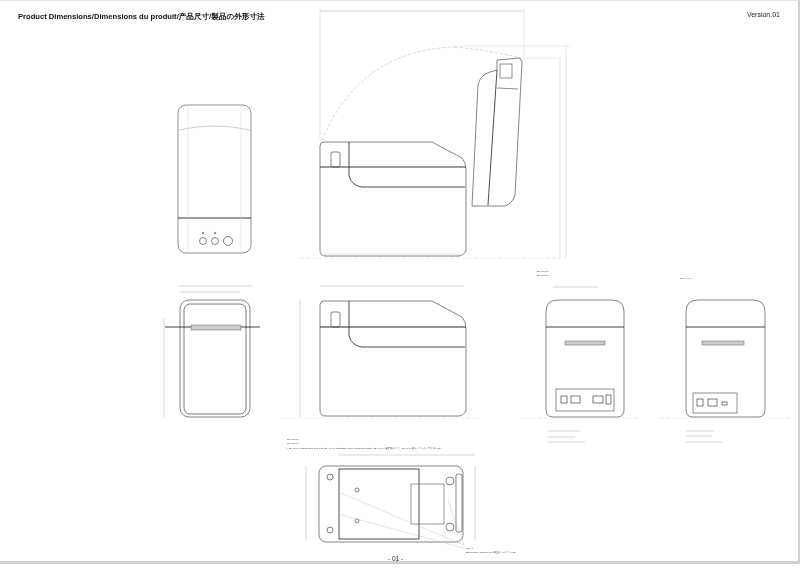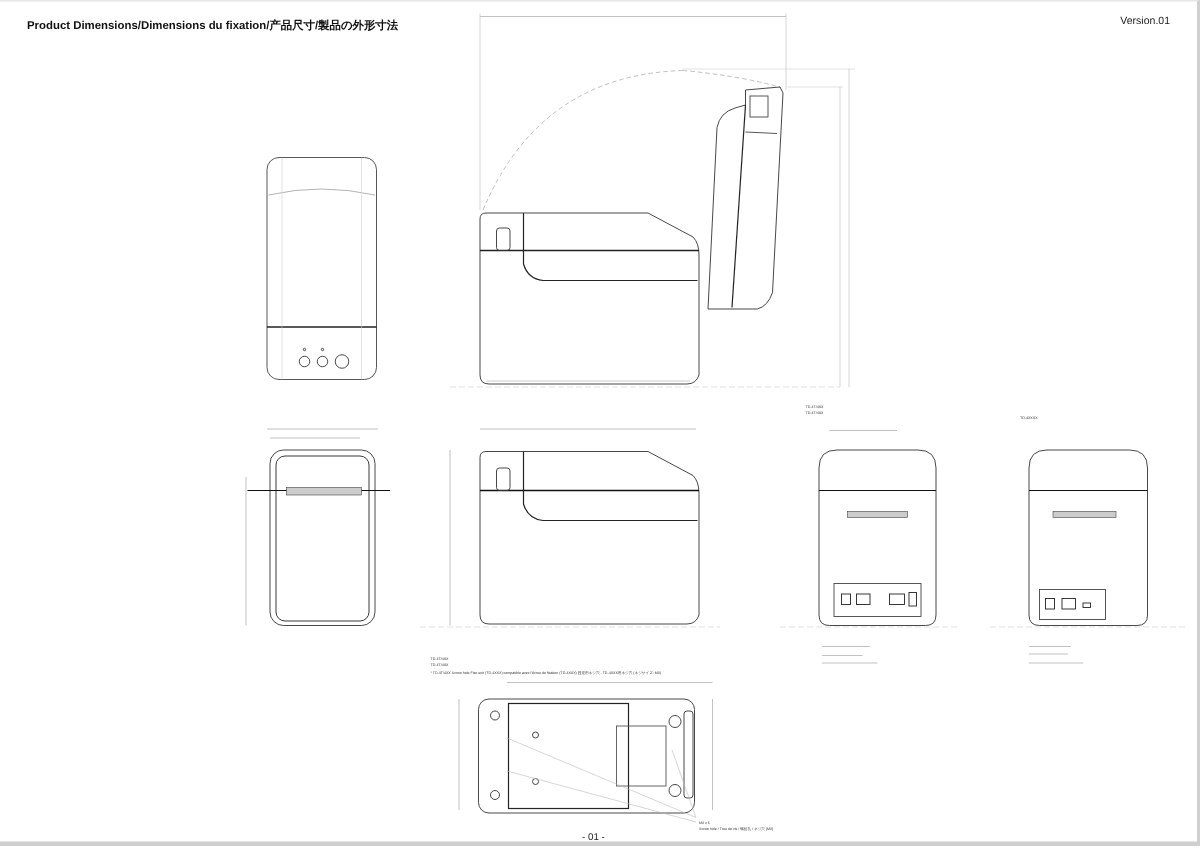--- a/index.html
+++ b/index.html
@@ -8,21 +8,21 @@
   .title{position:absolute;left:18px;top:12px;font-size:7.6px;font-weight:bold;color:#111;white-space:nowrap;}
   .version{position:absolute;right:22px;top:11px;font-size:7px;color:#222;}
   .page{position:absolute;left:388px;top:555px;font-size:6.5px;color:#222;}
   .tiny{position:absolute;font-size:2.4px;color:#333;white-space:nowrap;line-height:3px;}
   svg{position:absolute;left:0;top:0;}
 </style>
 </head>
 <body>
 
 <div class="frame"></div>
-<div class="title">Product Dimensions/Dimensions du fixation/产品尺寸/製品の外形寸法</div>
+<div class="title">Product Dimensions/Dimensions du produit/产品尺寸/製品の外形寸法</div>
 <div class="version">Version.01</div>
 <div class="page">- 01 -</div>
 
 <div class="tiny" style="left:537px;top:270px;">TD-4T/4XX</div>
 <div class="tiny" style="left:537px;top:274px;">TD-4T/4XX</div>
 <div class="tiny" style="left:680px;top:277px;">TD-4XXXX</div>
 <div class="tiny" style="left:287px;top:438px;">TD-4T/4XX</div>
 <div class="tiny" style="left:287px;top:442px;">TD-4T/4XX</div>
 <div class="tiny" style="left:287px;top:447px;">* TD-4T/4XX Screw hole Fixe unit (TD-4XXX) compatible avec l'écrou de fixation (TD-4XXX) 固定用ネジ穴 - TD-4XXX用ネジ穴 (ネジサイズ: M3)</div>
 <div class="tiny" style="left:466px;top:547px;">M3 x 6</div>

